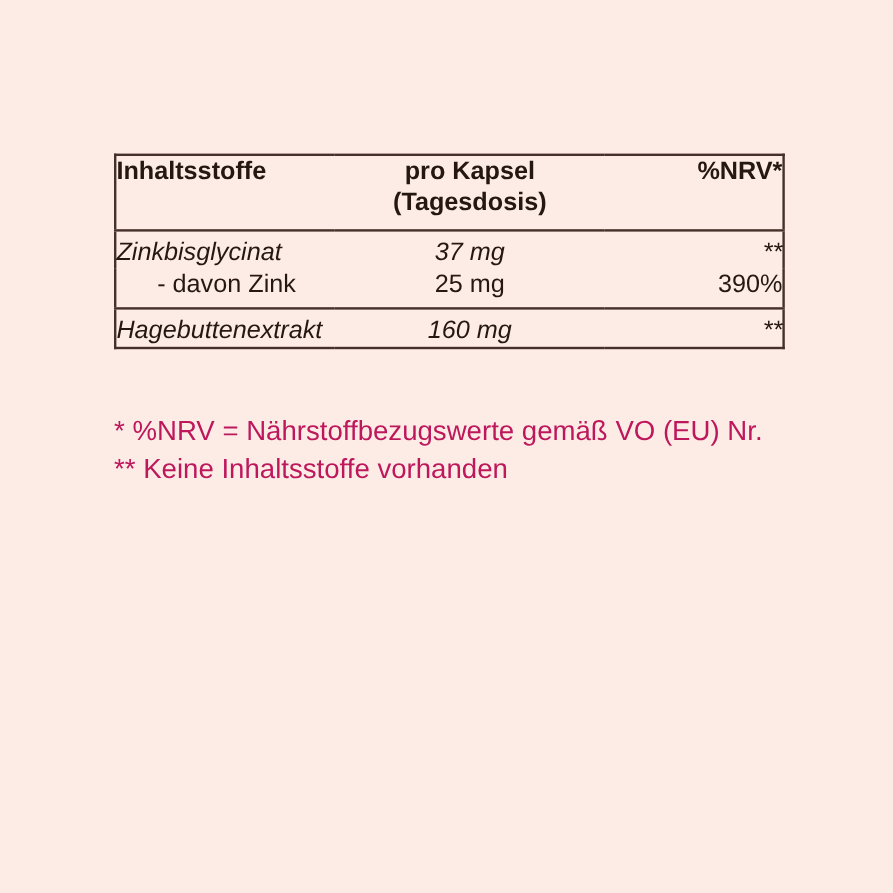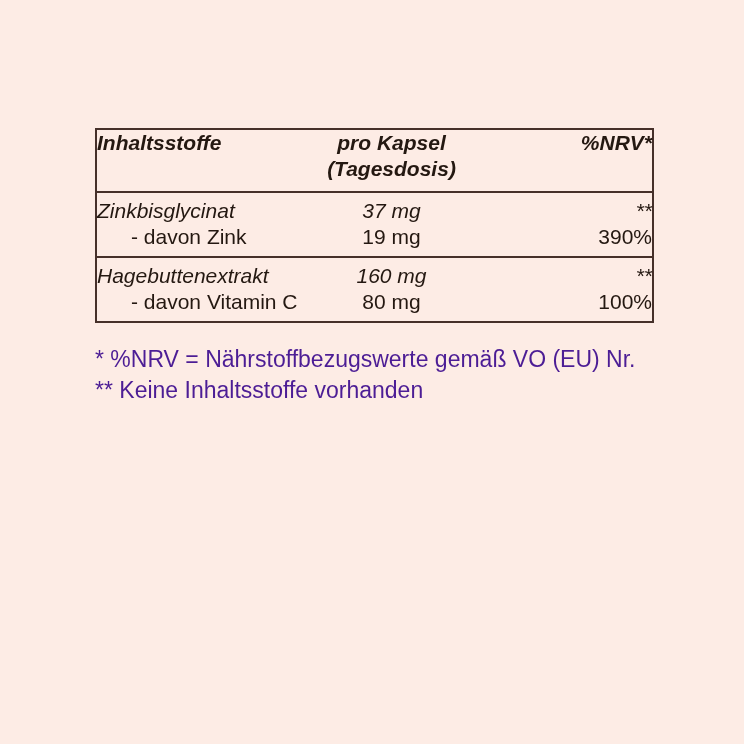--- a/index.html
+++ b/index.html
@@ -35,40 +35,39 @@
     padding: 0;
     vertical-align: top;
     white-space: nowrap;
   }
 
   thead th {
     font-weight: bold;
     height: 63px;
     box-sizing: border-box;
     padding-top: 10px;
-    font-style: italic;
   }
 
   .col-name   { width: 183px; text-align: left;  padding-left: 18px; }
   .col-amount { width: 225px; text-align: center; }
   .col-nrv    { text-align: right; padding-right: 24px; }
 
   td.col-name.indent { padding-left: 34px; }
 
   tr.group-start td { border-top: 2px solid #46302a; padding-top: 5px; font-style: italic; }
   tr.group-end td   { padding-bottom: 6px; }
 
   .footnotes {
     position: absolute;
     left: 95px;
     top: 344px;
     width: 570px;
     font-size: 23px;
     line-height: 31px;
-    color: #4c1d95;
+    color: #be185d;
   }
   .footnote-line { white-space: nowrap; }
 </style>
 </head>
 <body>
 
 <table class="nutrition-table">
   <thead>
     <tr>
       <th class="col-name">Inhaltsstoffe</th>
@@ -80,32 +79,27 @@
     </tr>
   </thead>
   <tbody>
     <tr class="group-start">
       <td class="col-name">Zinkbisglycinat</td>
       <td class="col-amount">37 mg</td>
       <td class="col-nrv">**</td>
     </tr>
     <tr class="group-end">
       <td class="col-name indent">- davon Zink</td>
-      <td class="col-amount">19 mg</td>
+      <td class="col-amount">25 mg</td>
       <td class="col-nrv">390%</td>
     </tr>
     <tr class="group-start">
       <td class="col-name">Hagebuttenextrakt</td>
       <td class="col-amount">160 mg</td>
       <td class="col-nrv">**</td>
-    </tr>
-    <tr class="group-end">
-      <td class="col-name indent">- davon Vitamin C</td>
-      <td class="col-amount">80 mg</td>
-      <td class="col-nrv">100%</td>
     </tr>
   </tbody>
 </table>
 
 <div class="footnotes">
   <div class="footnote-line">* %NRV = Nährstoffbezugswerte gemäß VO (EU) Nr.</div>
   <div class="footnote-line">** Keine Inhaltsstoffe vorhanden</div>
 </div>
 
 </body></html>

